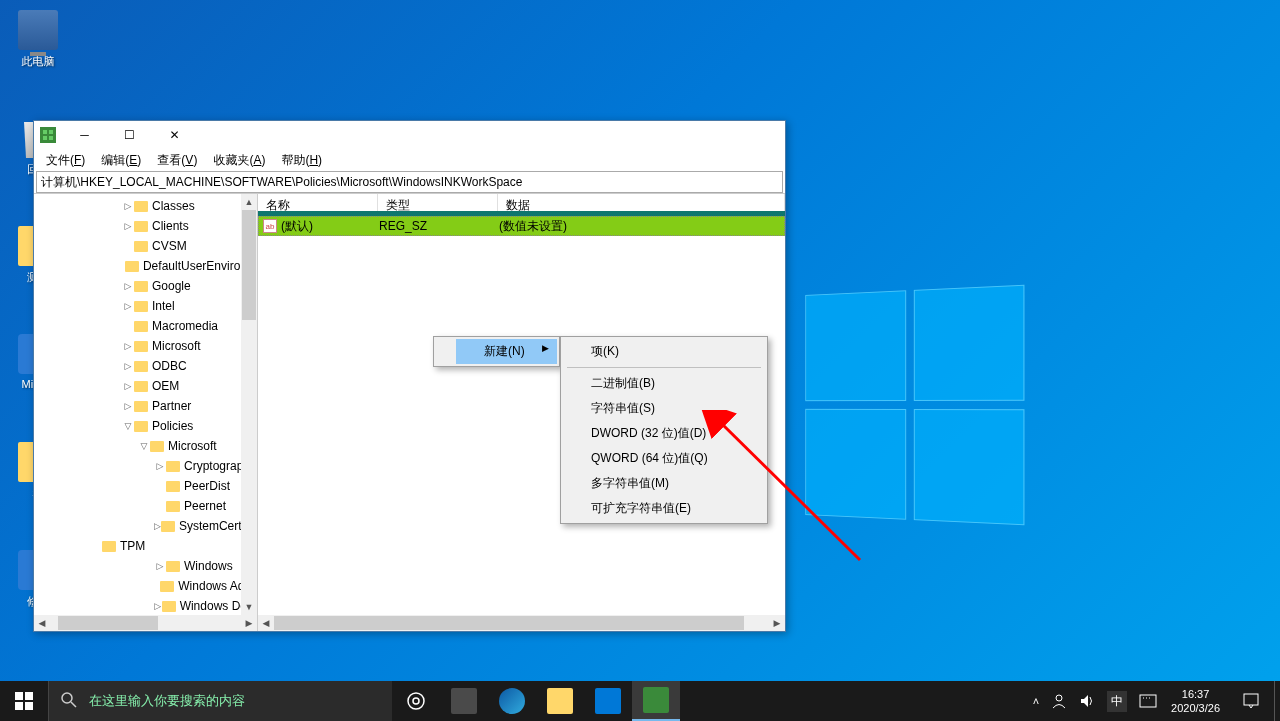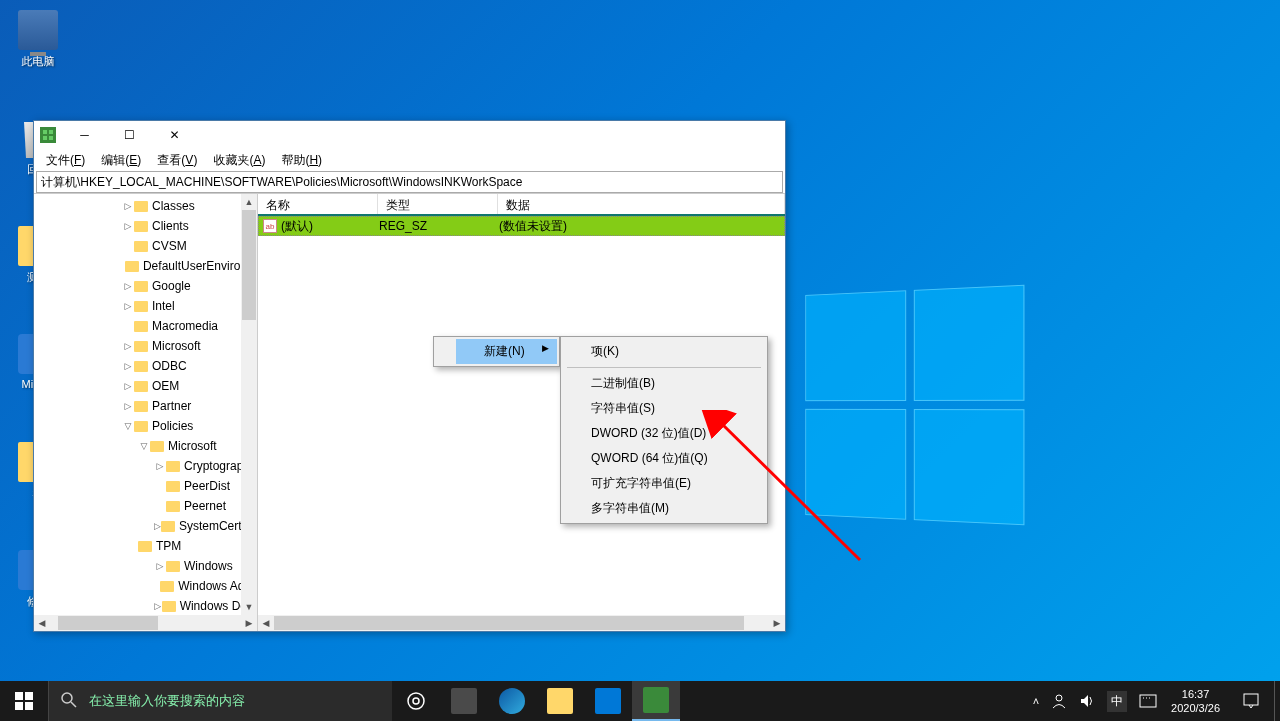--- a/index.html
+++ b/index.html
@@ -45,21 +45,21 @@
 .tree-vscroll { position: absolute; right: 0; top: 0; width: 16px; height: calc(100% - 16px); background: #f0f0f0; }
 .tree-vscroll .arrow { height: 16px; background: #f0f0f0; text-align:center; font-size:9px; color:#555; line-height:16px; }
 .tree-vscroll .thumb { position: absolute; left: 1px; width: 14px; background: #cdcdcd; }
 .tree-hscroll { position: absolute; bottom: 0; left: 0; right: 0; height: 16px; background: #f0f0f0; display:flex; }
 .tree-hscroll .arrow { width: 16px; text-align:center; font-size:9px; color:#555; line-height:16px; }
 .tree-hscroll .track { flex:1; position:relative; }
 .tree-hscroll .thumb { position:absolute; top:1px; height:14px; background:#cdcdcd; }
 
 
 .list-pane { flex: 1; position: relative; overflow: hidden; }
-.list-header { height: 22px; display: flex; border-bottom: 2px solid #0f766e; font-size: 12px; }
+.list-header { height: 22px; display: flex; border-bottom: 5px solid #0f766e; font-size: 12px; }
 .list-header div { padding: 3px 8px; border-right: 1px solid #e0e0e0; }
 .col-name { width: 120px; }
 .col-type { width: 120px; }
 .col-data { flex: 1; }
 .list-body { font-size: 12px; }
 .list-row { display: flex; height: 20px; align-items: center; }
 .list-row.selected { background: #84cc16; border: 1px dotted #888; }
 .val-ico { width: 14px; height: 14px; margin: 0 4px; background: #fff; border: 1px solid #c88; display:flex; align-items:center; justify-content:center; font-size:8px; color:#c44; }
 .list-hscroll { position:absolute; bottom:0; left:0; right:0; height:16px; background:#f0f0f0; display:flex; }
 .list-hscroll .arrow { width:16px; text-align:center; font-size:9px; color:#555; line-height:16px; }
@@ -239,21 +239,21 @@
             <div class="tree-item" style="padding-left: 120px;">
               <span class="expander"></span>
               <span class="folder-ico"></span>
               <span>Peernet</span>
             </div>
             <div class="tree-item" style="padding-left: 120px;">
               <span class="expander">▷</span>
               <span class="folder-ico"></span>
               <span>SystemCertifica</span>
             </div>
-            <div class="tree-item" style="padding-left: 92px;">
+            <div class="tree-item" style="padding-left: 56px;">
               <span class="expander"></span>
               <span class="folder-ico"></span>
               <span>TPM</span>
             </div>
             <div class="tree-item" style="padding-left: 120px;">
               <span class="expander">▷</span>
               <span class="folder-ico"></span>
               <span>Windows</span>
             </div>
             <div class="tree-item" style="padding-left: 120px;">
@@ -315,22 +315,22 @@
     <span class="arrow-r">▶</span>
   </div>
 </div>
 <div class="ctx-menu ctx-sub" id="ctxsub">
     <div class="ctx-item">项(K)</div>
     <div class="ctx-sep"></div>
     <div class="ctx-item">二进制值(B)</div>
     <div class="ctx-item">字符串值(S)</div>
     <div class="ctx-item">DWORD (32 位)值(D)</div>
     <div class="ctx-item">QWORD (64 位)值(Q)</div>
+    <div class="ctx-item">多字符串值(M)</div>
     <div class="ctx-item">可扩充字符串值(E)</div>
-    <div class="ctx-item">多字符串值(M)</div>
   </div>
 
 <svg class="red-arrow" width="180" height="160">
   <defs>
       <marker id="ah" markerWidth="12" markerHeight="12" refX="2" refY="6" orient="auto">
         <path d="M0,0 L12,6 L0,12 Z" fill="#ff0000"></path>
       </marker>
     </defs>
   <line x1="160" y1="150" x2="20" y2="12" stroke="#ff0000" stroke-width="3" marker-end="url(#ah)"></line>
 </svg>

